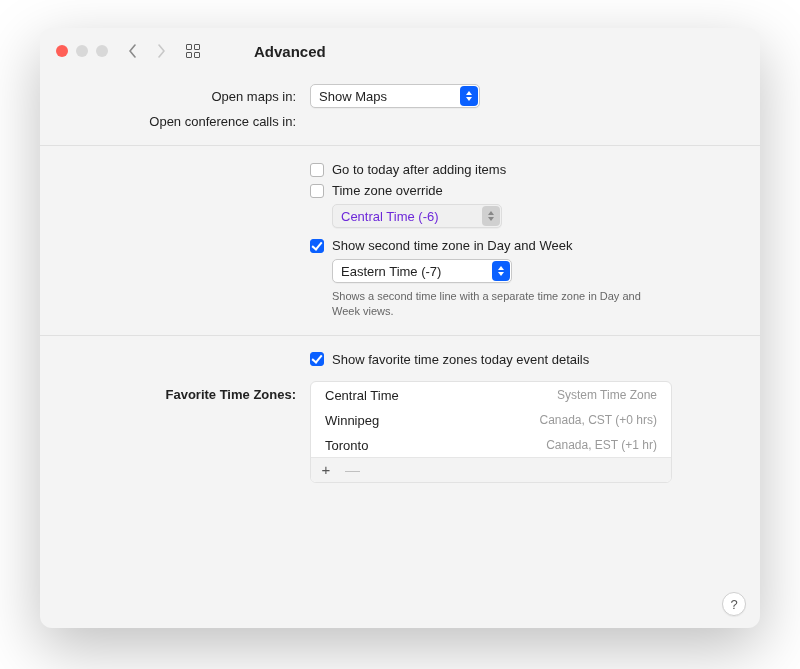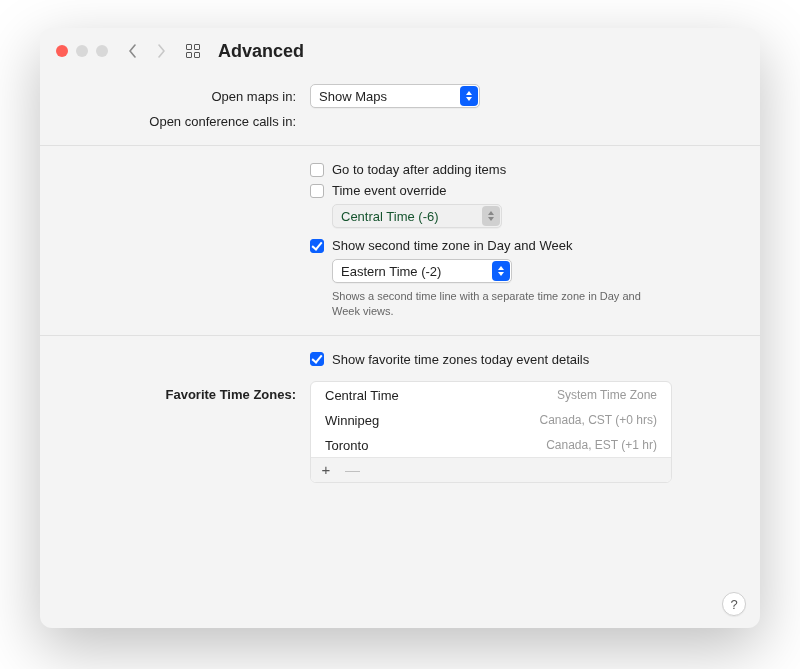--- a/index.html
+++ b/index.html
@@ -72,22 +72,23 @@
     grid-template-columns: 6px 6px;
     grid-template-rows: 6px 6px;
     gap: 2px;
     align-content: center;
   }
   .grid-icon span {
     width: 6px; height: 6px; border: 1px solid #555; border-radius: 1px;
     box-sizing: border-box;
   }
   .title {
-    font-size: 18px;
+    font-size: 15px;
     font-weight: 600;
+    margin-left: 36px;
   }
   
   .body {
     flex: 1;
     padding: 10px 26px 20px 26px;
     overflow: auto;
   }
   .row {
     display: grid;
     grid-template-columns: 230px 1fr;
@@ -106,21 +107,21 @@
     border: 1px solid var(--select-border);
     border-radius: 5px;
     height: 22px;
     padding-left: 8px;
     padding-right: 0px;
     min-width: 150px;
     box-shadow: 0 1px 0 rgba(0,0,0,.03);
   }
   .select.disabled {
     background: #f0f0f0;
-    color: #14532d;
+    color: #6d28d9;
     border-color: #ddd;
   }
   .select .txt { flex: 1; font-size: 13px; white-space: nowrap; }
   .stepper {
     width: 18px; height: 20px;
     background: var(--accent);
     border-radius: 4px;
     margin-left: 6px;
     margin-right: 1px;
     position: relative;
@@ -302,36 +303,36 @@
         <div></div>
         <div class="rhs">
 
           <div class="chk-line">
             <div class="chk"></div>
             <span>Go to today after adding items</span>
           </div>
 
           <div class="chk-line">
             <div class="chk"></div>
-            <span>Time event override</span>
+            <span>Time zone override</span>
           </div>
           <div class="sub-indent">
             <div class="select disabled" style="width:160px">
               <span class="txt">Central Time (-6)</span>
               <span class="stepper muted"></span>
             </div>
           </div>
 
           <div class="chk-line" style="margin-top:10px">
             <div class="chk checked"></div>
             <span>Show second time zone in Day and Week</span>
           </div>
           <div class="sub-indent">
             <div class="select" style="width:170px">
-              <span class="txt">Eastern Time (-2)</span>
+              <span class="txt">Eastern Time (-7)</span>
               <span class="stepper"></span>
             </div>
           </div>
           <div class="helper">Shows a second time line with a separate time zone in Day and Week views.</div>
 
         </div>
       </div>
 
       <hr class="div">
 

